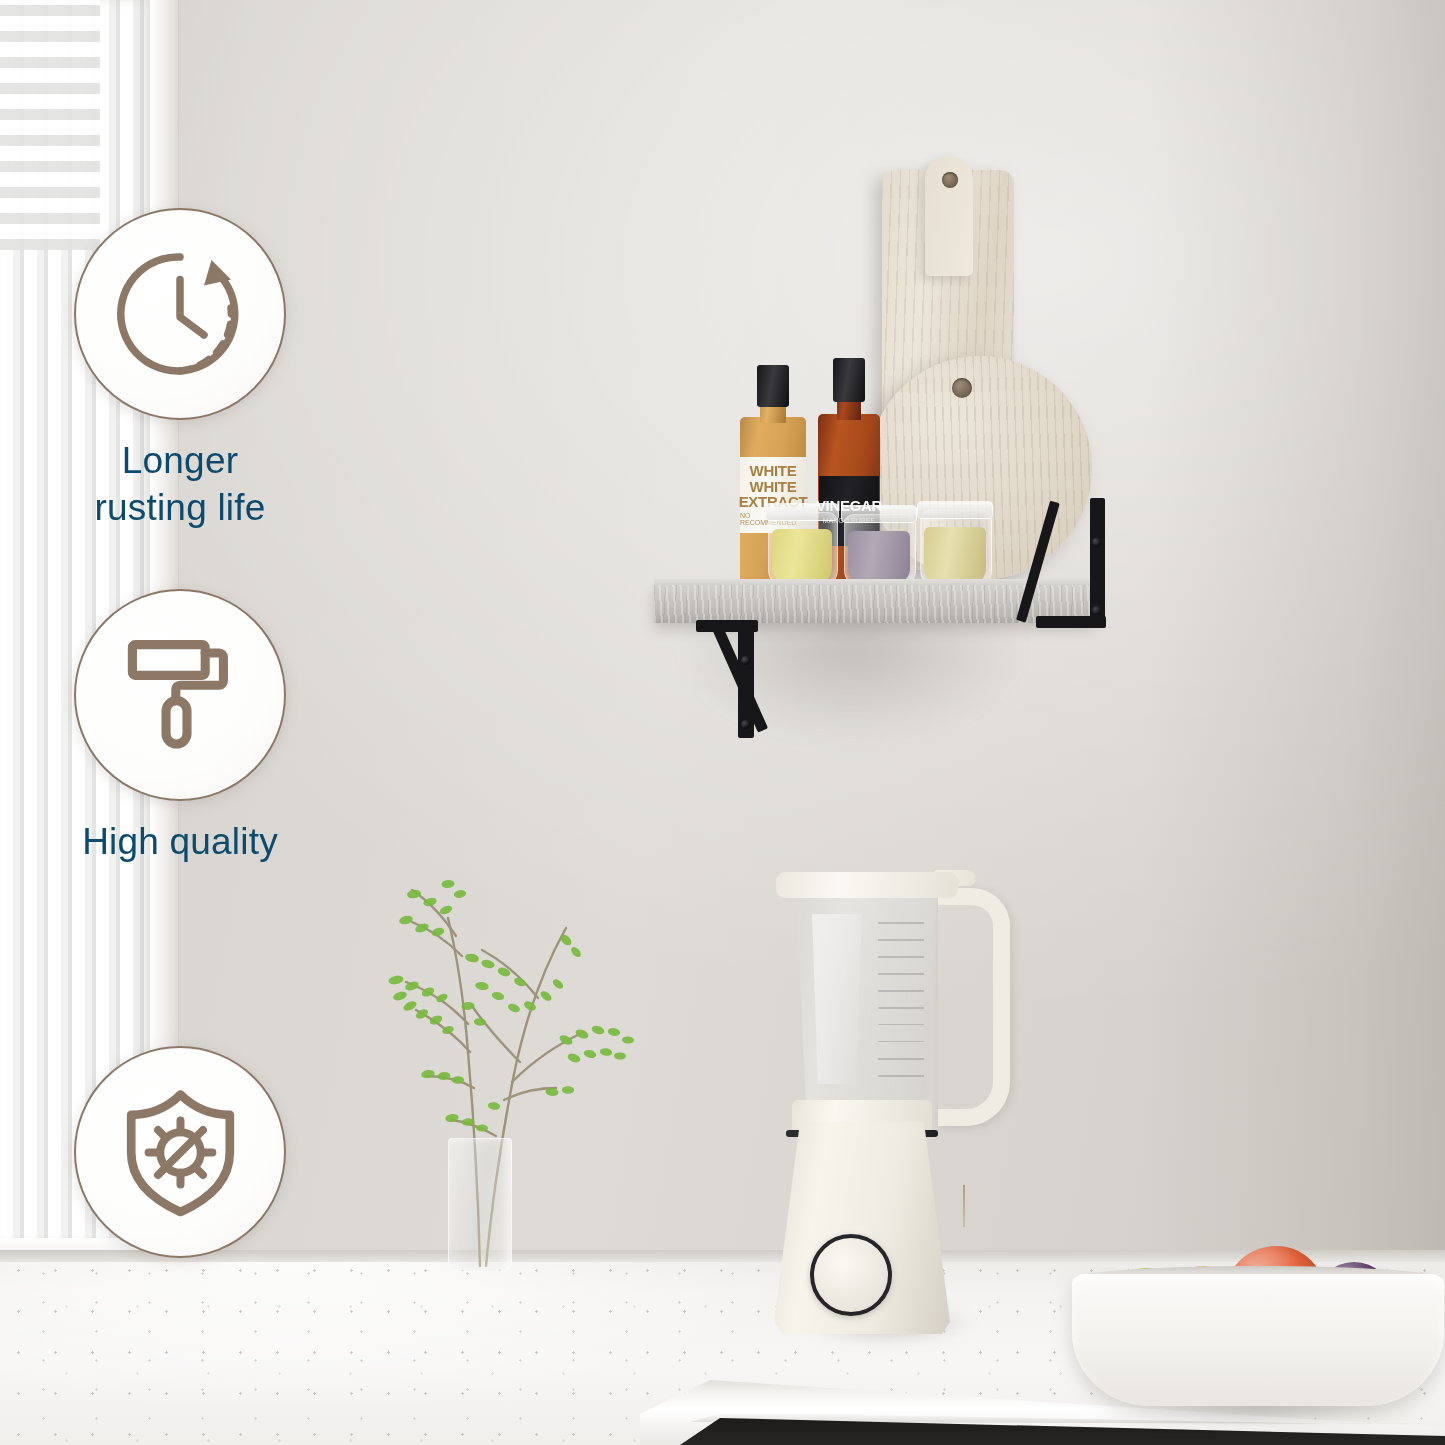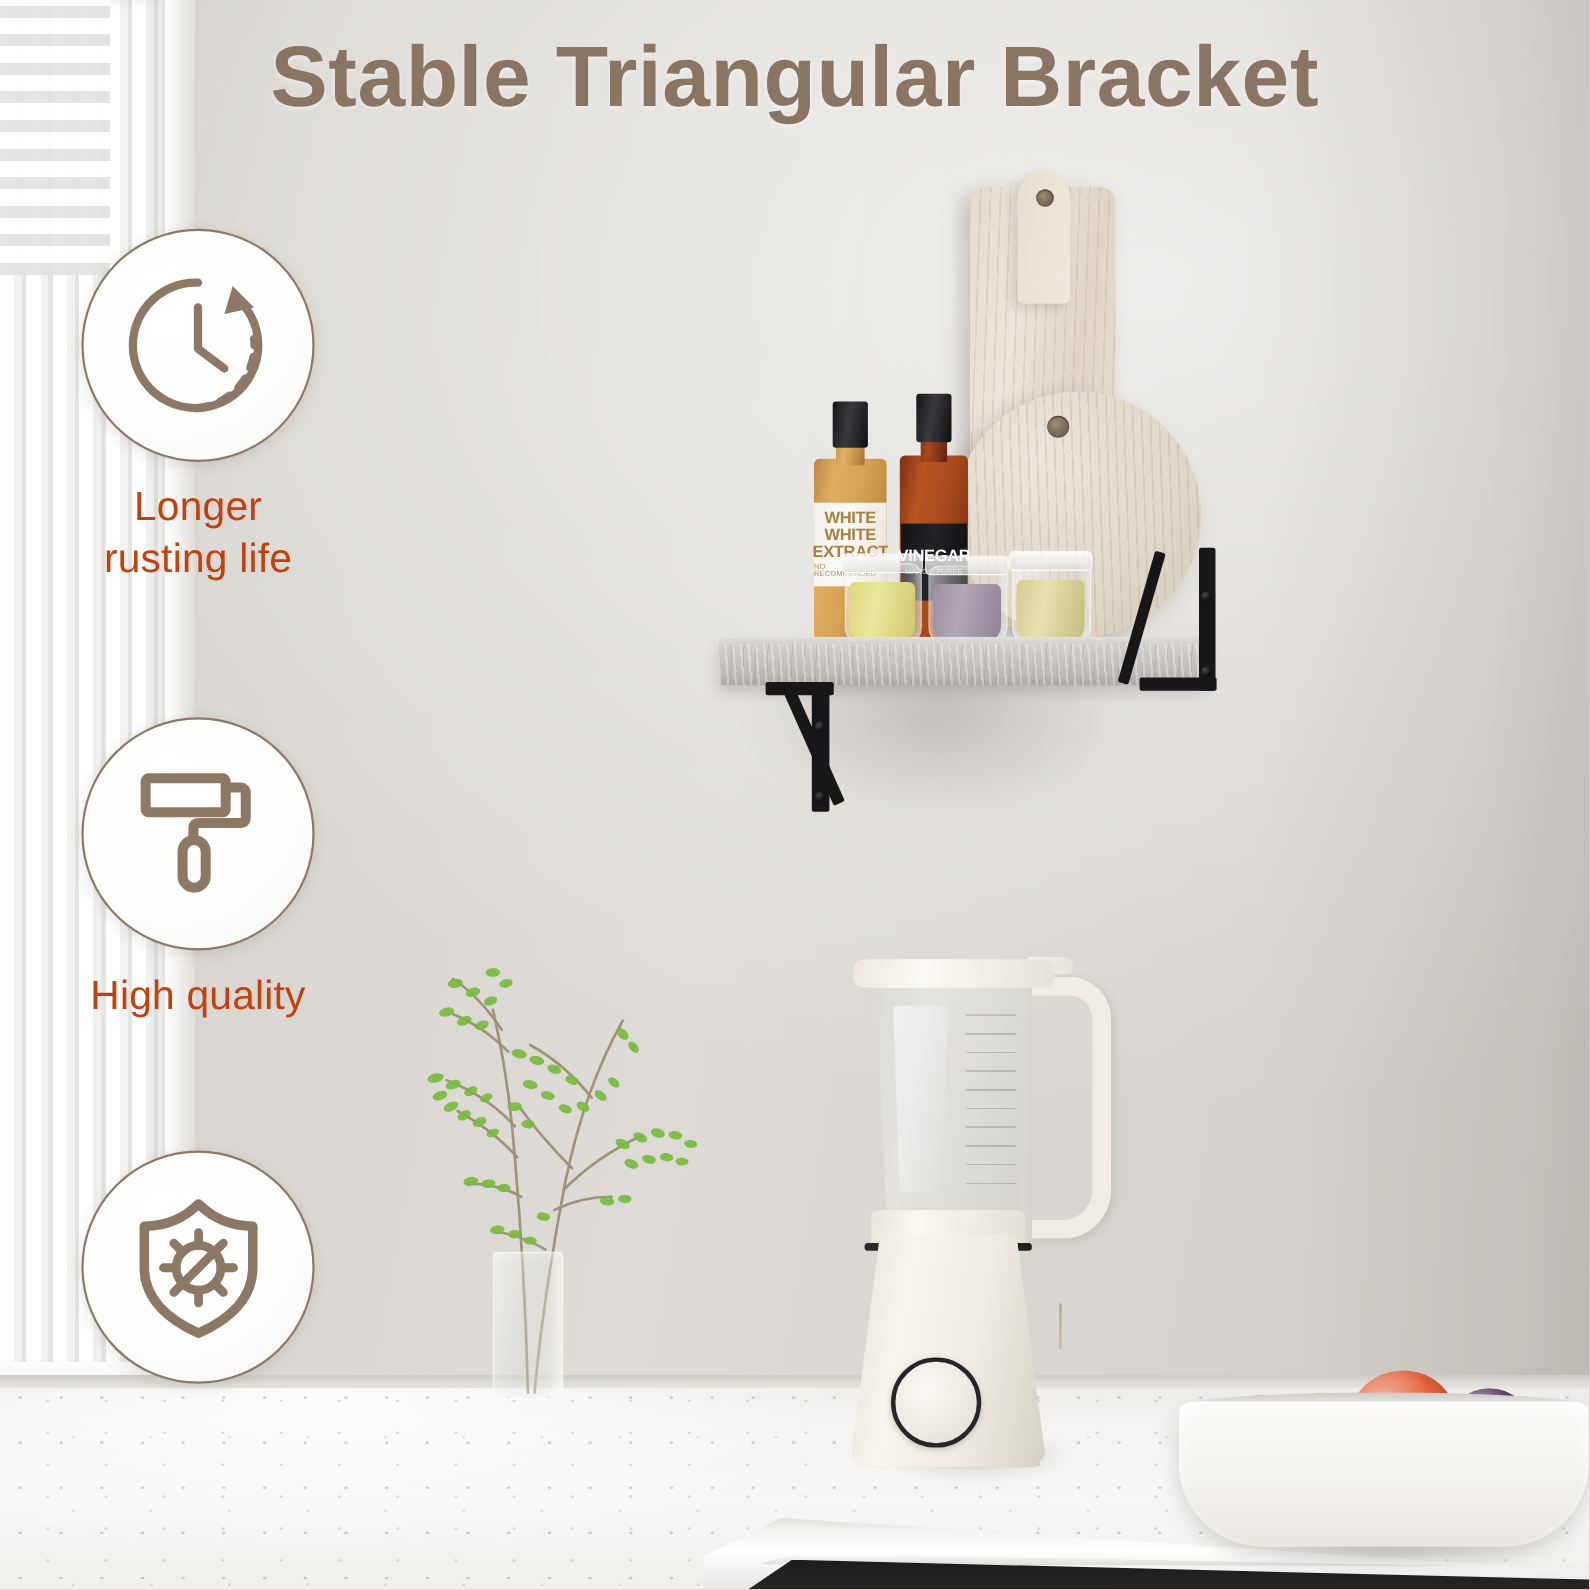--- a/index.html
+++ b/index.html
@@ -109,26 +109,26 @@
     width:208px;height:208px;border-radius:50%;
     margin:0 auto;
     background:radial-gradient(circle at 38% 32%,#ffffff 0%,#fdfdfc 62%,#f6f4f2 100%);
     border:2px solid #8d7866;
     box-shadow:0 3px 14px rgba(120,110,100,.20);
     display:flex;align-items:center;justify-content:center;
   }
   .badge svg{display:block;}
   .feat-label{
     margin-top:18px;
-    font-size:37px;line-height:1.26;color:#c2410c;
+    font-size:37px;line-height:1.26;color:#0c4a6e;
     letter-spacing:.2px;
   }
 
   #feature-0{top:208px;}
-  #feature-1{top:652px;}
+  #feature-1{top:589px;}
   #feature-2{top:1046px;}
 
   
   .shelf-unit{position:absolute;left:640px;top:160px;width:500px;height:600px;}
 
   .shelf-shadow{
     position:absolute;left:10px;top:420px;width:480px;height:215px;
     background:radial-gradient(50% 60% at 42% 32%, rgba(120,115,108,.30), rgba(120,115,108,0) 72%);
     filter:blur(9px);
   }
@@ -375,21 +375,20 @@
     <div class="window-sill"></div>
   </div>
 
   <div class="counter"></div>
   <div class="counter-back-edge"></div>
   <div class="speckle"></div>
   <div class="counter-corner"></div>
   <div class="cabinet-rail"></div>
   <div class="cabinet-dark"></div>
 
-  <div class="title">Stable Triangular Bracket</div>
 
   <div class="feature" id="feature-0">
     <div class="badge">
       <span>
         <svg width="150" height="150" viewBox="0 0 100 100" fill="none" stroke="#8d7866" stroke-width="5" stroke-linecap="round" stroke-linejoin="round">
           <path d="M50 12 A38 38 0 1 0 78 26"></path>
           <path d="M50 88 A38 38 0 0 0 84 46" stroke-dasharray="7 7"></path>
           <path d="M71 14 L84 27 L66 31 Z" fill="#8d7866" stroke="none"></path>
           <path d="M50 27 L50 52 L66 64"></path>
         </svg>

